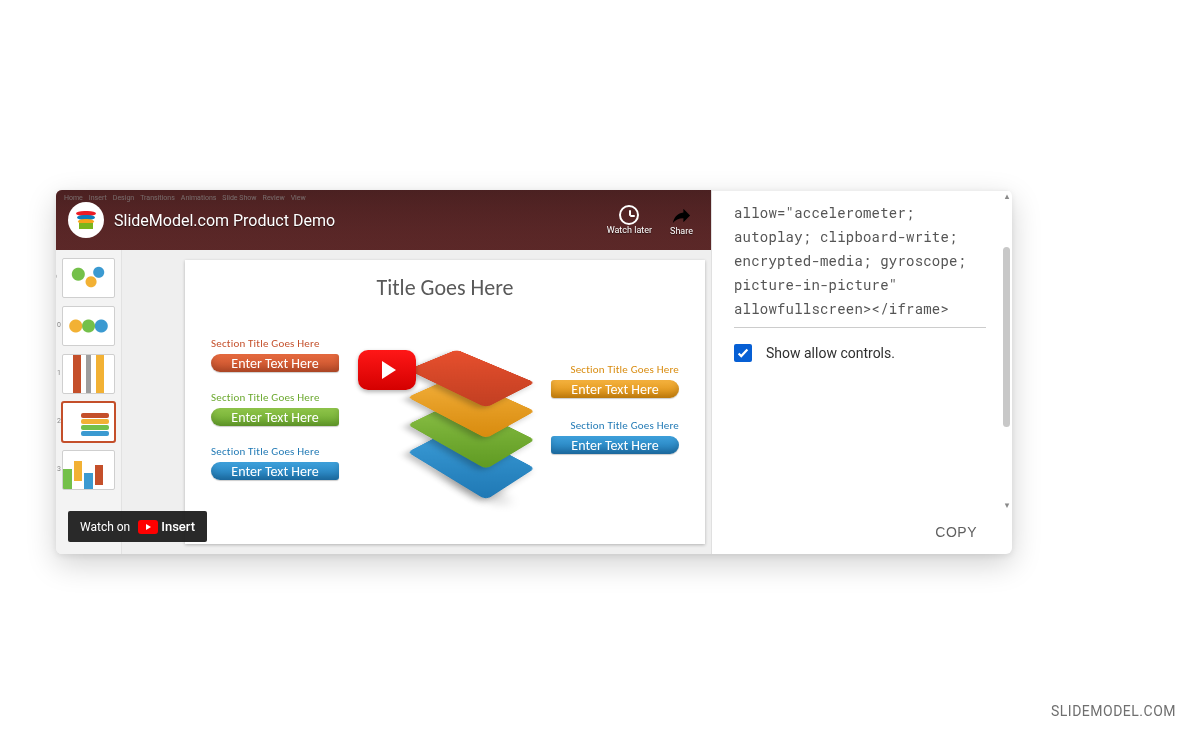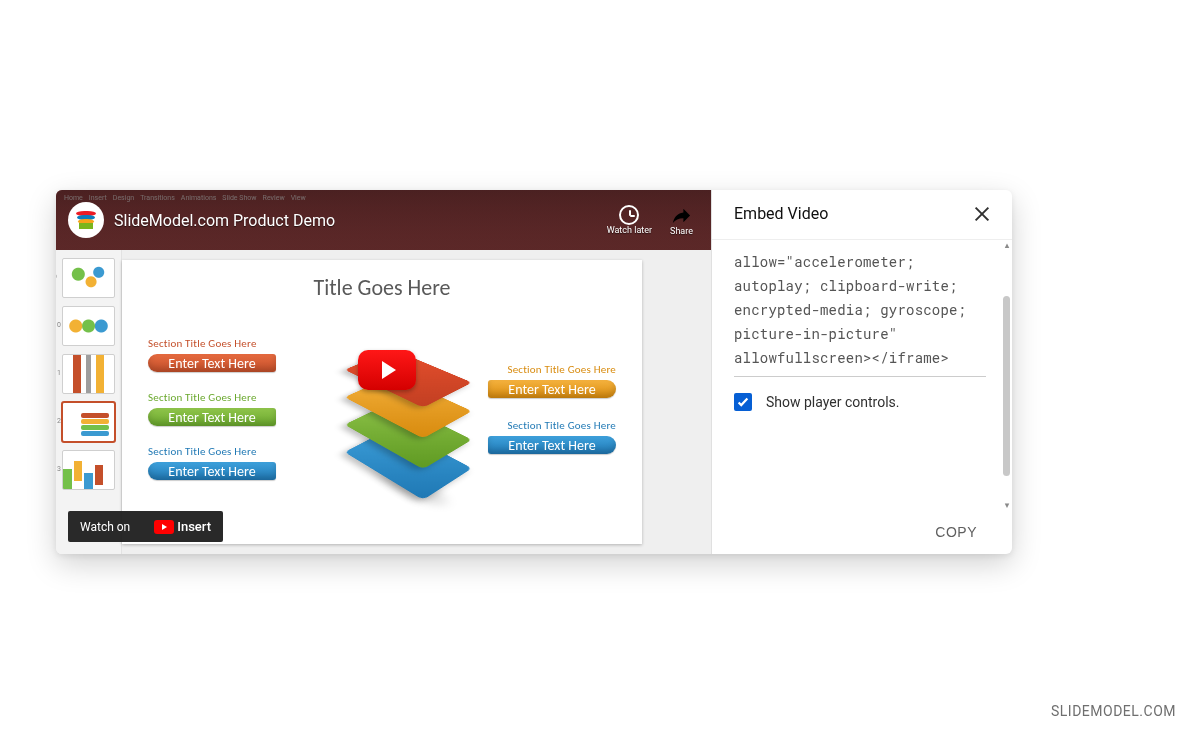--- a/index.html
+++ b/index.html
@@ -112,21 +112,21 @@
   .t4 .s1{background:#c44f2a}.t4 .s2{background:#f2b134}.t4 .s3{background:#74c04a}.t4 .s4{background:#3b9ad1}
   .t5{ background:
     linear-gradient(90deg,#74c04a 0 18%, transparent 18%),
     linear-gradient(90deg,transparent 0 22%, #f2b134 22% 38%, transparent 38%),
     linear-gradient(90deg,transparent 0 42%, #3b9ad1 42% 58%, transparent 58%),
     linear-gradient(90deg,transparent 0 62%, #c44f2a 62% 78%, transparent 78%),
     #fff;
     background-position:0 18px,0 10px,0 22px,0 14px;
     background-size:100% 20px; background-repeat:no-repeat;}
   .slide-main{
-    flex:1; display:flex; align-items:center; justify-content:flex-start; padding:6px 6px 6px 0;
+    flex:1; display:flex; align-items:center; justify-content:flex-end; padding:6px 6px 6px 0;
     position:relative;
   }
   .slide{
     width:520px; height:284px; background:#fff;
     box-shadow:0 1px 3px rgba(0,0,0,.25);
     position:relative;
     font-family: Calibri, Arial, sans-serif;
   }
   .slide-title{
     text-align:center; font-size:22px; color:#595959; padding-top:14px; font-weight:400;
@@ -173,21 +173,21 @@
   }
   .yt-play:before{
     content:""; width:0;height:0;
     border-left:14px solid #fff; border-top:9px solid transparent; border-bottom:9px solid transparent;
     margin-left:3px;
   }
   .watch-on{
     position:absolute; left:12px; bottom:12px;
     background:rgba(30,30,30,.95); color:#fff; font-size:12px;
     padding:8px 12px; border-radius:2px;
-    display:flex; align-items:center; gap:24px;
+    display:flex; align-items:center; gap:8px;
   }
   .yt-logo{
     display:flex;align-items:center;gap:3px;font-weight:500;font-size:13px;
   }
   .yt-logo .box{width:20px;height:14px;background:#ff0000;border-radius:3px;display:flex;align-items:center;justify-content:center;}
   .yt-logo .box:before{content:"";border-left:5px solid #fff;border-top:3px solid transparent;border-bottom:3px solid transparent;}
   
   .embed-panel{
     flex:1; display:flex; flex-direction:column; font-family: Roboto, Arial, sans-serif;
     position:relative; border-left:1px solid #e0e0e0;
@@ -337,39 +337,33 @@
     <div class="watch-on">
       <span>Watch on</span>
       <span class="yt-logo">
         <span class="box"></span>
         <span>Insert</span>
       </span>
     </div>
   </div>
 
   <div class="embed-panel">
-    <div class="ep-head">
-      <div class="ep-title">Embed Video</div>
-      <div class="close-x" aria-label="close">
-        <span></span>
-      </div>
-    </div>
     <div class="ep-body">
       <div class="ep-scroll">
         <div class="code-block">allow="accelerometer; autoplay; clipboard-write; encrypted-media; gyroscope; picture-in-picture" allowfullscreen&gt;&lt;/iframe&gt;</div>
 
 
 
         <div class="opt-row">
           <div class="chk">
             <svg viewBox="0 0 16 16">
                 <path d="M3 8.5l3 3 7-7.5"></path>
               </svg>
           </div>
-          <span>Show player controls.</span>
+          <span>Show allow controls.</span>
         </div>
       </div>
       <div class="scrollbar">
         <div class="sb-arrow sb-up">▴</div>
         <div class="sb-track">
             <div class="sb-thumb"></div>
           </div>
         <div class="sb-arrow sb-dn">▾</div>
       </div>
     </div>

